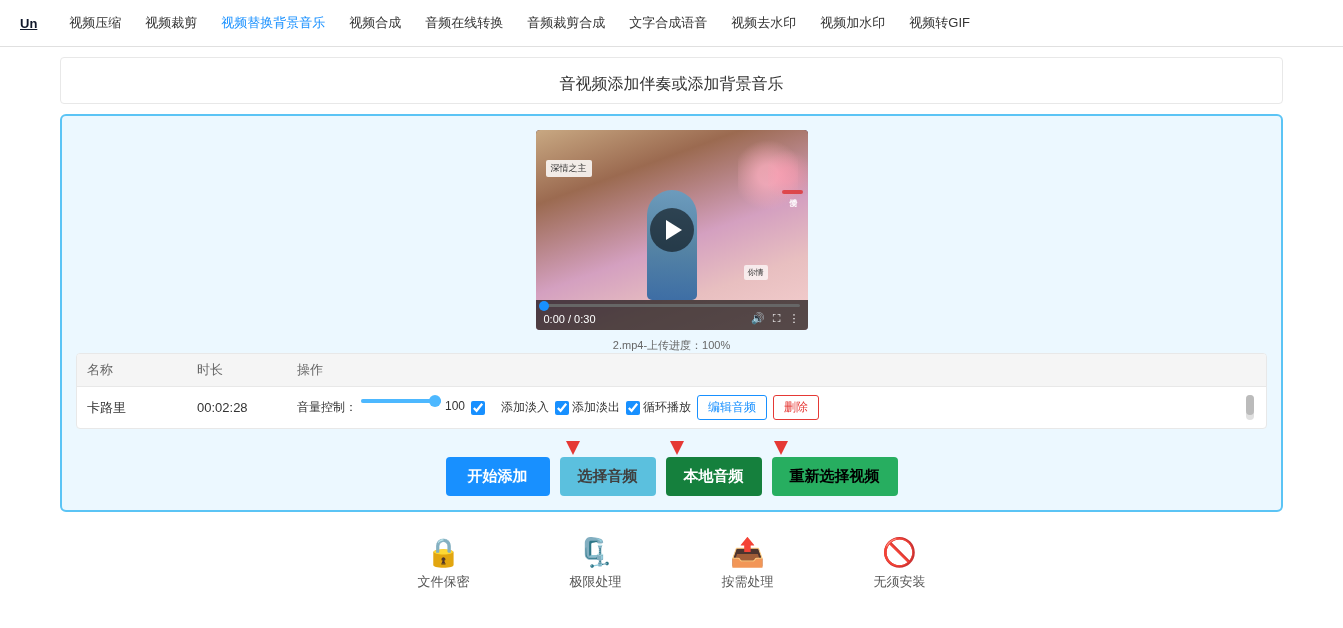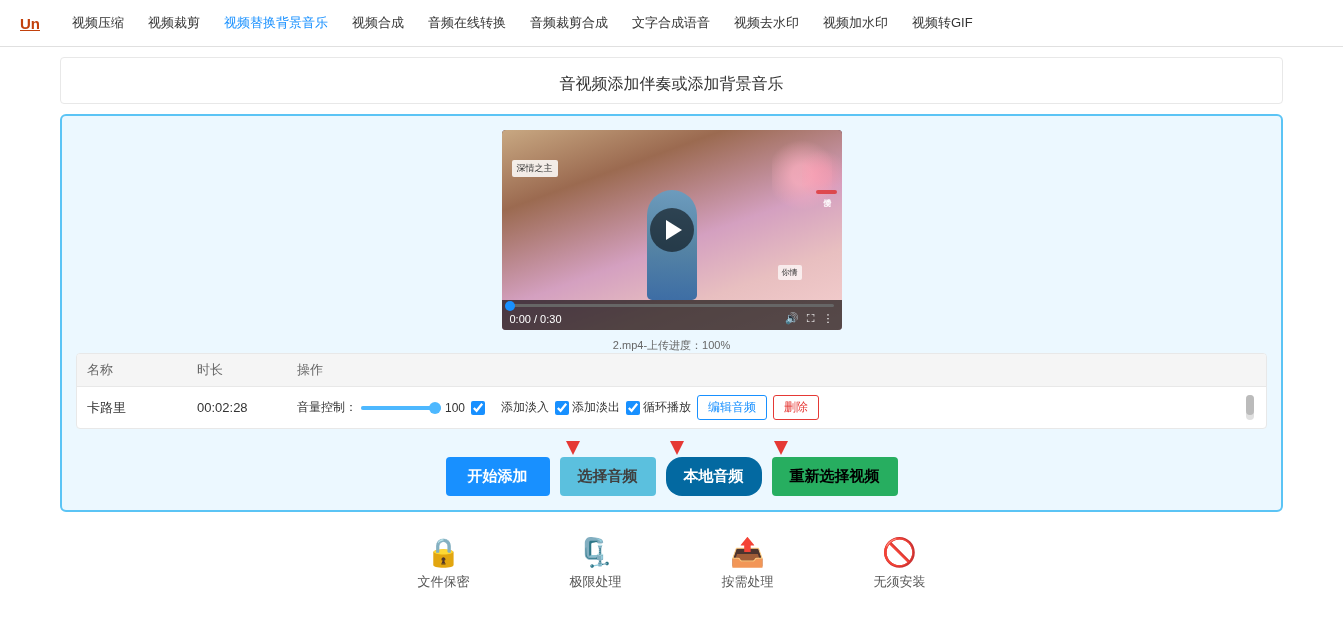--- a/index.html
+++ b/index.html
@@ -2,21 +2,21 @@
 <html><head>
   <meta charset="utf-8">
   <style>
     * { box-sizing: border-box; margin: 0; padding: 0; }
     body { font-family: Arial, sans-serif; background: #fff; font-size: 14px; color: #333; }
   </style>
 </head>
 <body>
 
 <div style="display:flex; align-items:center; padding: 8px 20px; border-bottom: 1px solid #e0e0e0; overflow-x:auto;">
-  <span style="color:#c2410c; font-weight:bold; font-size:15px; margin-right:20px; text-decoration:underline; white-space:nowrap;">Un</span>
+  <span style="color:#0f172a; font-weight:bold; font-size:13px; margin-right:20px; text-decoration:underline; white-space:nowrap;">Un</span>
   <div id="nav-container" style="display:flex; gap:0; flex-wrap:nowrap;">
       <span style="padding: 6px 12px; cursor: pointer; white-space: nowrap; font-size: 13px; color: rgb(51, 51, 51);">视频压缩</span>
       <span style="padding: 6px 12px; cursor: pointer; white-space: nowrap; font-size: 13px; color: rgb(51, 51, 51);">视频裁剪</span>
       <span style="padding: 6px 12px; cursor: pointer; white-space: nowrap; font-size: 13px; color: rgb(24, 144, 255);">视频替换背景音乐</span>
       <span style="padding: 6px 12px; cursor: pointer; white-space: nowrap; font-size: 13px; color: rgb(51, 51, 51);">视频合成</span>
       <span style="padding: 6px 12px; cursor: pointer; white-space: nowrap; font-size: 13px; color: rgb(51, 51, 51);">音频在线转换</span>
       <span style="padding: 6px 12px; cursor: pointer; white-space: nowrap; font-size: 13px; color: rgb(51, 51, 51);">音频裁剪合成</span>
       <span style="padding: 6px 12px; cursor: pointer; white-space: nowrap; font-size: 13px; color: rgb(51, 51, 51);">文字合成语音</span>
       <span style="padding: 6px 12px; cursor: pointer; white-space: nowrap; font-size: 13px; color: rgb(51, 51, 51);">视频去水印</span>
       <span style="padding: 6px 12px; cursor: pointer; white-space: nowrap; font-size: 13px; color: rgb(51, 51, 51);">视频加水印</span>
@@ -24,21 +24,21 @@
     </div>
 </div>
 
 <div style="text-align:center; padding:16px 0 8px 0; font-size:16px; color:#333; border: 1px solid #e8e8e8; margin: 10px 60px; border-radius:4px; background:#fff;">
   <span>音视频添加伴奏或添加背景音乐</span>
 </div>
 
 <div style="margin: 0 60px 10px 60px; border: 2px solid #5bc4f5; border-radius:6px; padding: 14px 14px 14px 14px; background:#ecf8ff;">
 
   <div style="display:flex; justify-content:center; margin-bottom:8px;">
-    <div style="width:340px; height:200px; background:#3a2040; border-radius:4px; position:relative; overflow:hidden;">
+    <div style="width:272px; height:200px; background:#3a2040; border-radius:4px; position:relative; overflow:hidden;">
 
       <div style="position:absolute; top:0; left:0; width:100%; height:100%; background: linear-gradient(160deg, #c8a882 0%, #9b6a50 25%, #d4a0c0 55%, #e8bfc0 75%, #f5d0d0 100%);"></div>
 
       <div style="position:absolute; top:5px; right:10px; width:60px; height:80px; background:radial-gradient(circle, #ffb0c0 20%, transparent 70%); opacity:0.7;"></div>
       <div style="position:absolute; top:15px; right:0; width:40px; height:60px; background:radial-gradient(circle, #ff9ab0 20%, transparent 70%); opacity:0.5;"></div>
 
       <div style="position:absolute; bottom:30px; left:50%; transform:translateX(-50%); width:50px; height:110px; background:linear-gradient(180deg, #60a0c8 0%, #4080a0 50%, #2060a0 100%); border-radius:25px 25px 5px 5px; opacity:0.85;"></div>
 
       <div style="position:absolute; top:30px; left:10px; background:rgba(255,255,255,0.85); padding:2px 5px; font-size:9px; color:#333; border-radius:2px;">深情之主</div>
       <div style="position:absolute; top:60px; right:5px; background:rgba(220,50,50,0.8); padding:2px 5px; font-size:8px; color:#fff; border-radius:2px; writing-mode:vertical-rl;">爱情</div>
@@ -76,21 +76,21 @@
       <span>时长</span>
       <span>操作</span>
       <span></span>
     </div>
 
     <div style="display:grid; grid-template-columns:110px 100px 1fr 10px; padding:8px 10px; align-items:center; font-size:13px;">
       <span>卡路里</span>
       <span>00:02:28</span>
       <div style="display:flex; align-items:center; gap:6px; flex-wrap:wrap;">
 
-        <div style="display:flex; align-items:center; gap:4px; font-size:12px;">
+        <div style="display:flex; gap:4px; font-size:12px;">
           <span>音量控制：</span>
           <div style="width:80px; height:4px; background:#ddd; border-radius:2px; position:relative; cursor:pointer;">
             <div style="height:100%; width:100%; background:#4db8ff; border-radius:2px;"></div>
             <div style="width:12px; height:12px; background:#4db8ff; border-radius:50%; position:absolute; right:0; top:-4px;"></div>
           </div>
           <span>100</span>
         </div>
 
         <label style="display:flex; align-items:center; gap:16px; font-size:12px; cursor:pointer;">
           <input type="checkbox" checked="" style="accent-color: rgb(24, 144, 255); width: 14px; height: 14px;">
@@ -120,21 +120,21 @@
 
   <div style="display:flex; justify-content:center; gap:90px; margin-bottom:2px; position:relative; padding-left:10px;">
     <div style="width:0; height:0; border-left:7px solid transparent; border-right:7px solid transparent; border-top:14px solid #e53935; margin-top:2px;"></div>
     <div style="width:0; height:0; border-left:7px solid transparent; border-right:7px solid transparent; border-top:14px solid #e53935; margin-top:2px;"></div>
     <div style="width:0; height:0; border-left:7px solid transparent; border-right:7px solid transparent; border-top:14px solid #e53935; margin-top:2px;"></div>
   </div>
 
   <div style="display:flex; justify-content:center; gap:10px; margin-top:0;">
     <button style="background:#1890ff; color:#fff; border:none; padding:10px 22px; border-radius:4px; cursor:pointer; font-size:15px; font-weight:bold;">开始添加</button>
     <button style="background:#5bc0de; color:#404040; border:none; padding:10px 18px; border-radius:4px; cursor:pointer; font-size:15px; font-weight:bold;">选择音频</button>
-    <button style="background:#0369a1; color:#fff; border:none; padding:10px 18px; border-radius:16px; cursor:pointer; font-size:15px; font-weight:bold;">本地音频</button>
+    <button style="background:#15803d; color:#fff; border:none; padding:10px 18px; border-radius:4px; cursor:pointer; font-size:15px; font-weight:bold;">本地音频</button>
     <button style="background:#27ae60; color:#000000; border:none; padding:10px 18px; border-radius:4px; cursor:pointer; font-size:15px; font-weight:bold;">重新选择视频</button>
   </div>
 </div>
 
 <div style="display:flex; justify-content:center; gap:100px; padding:14px 0 10px 0;">
   <div style="display:flex; flex-direction:column; align-items:center; gap:4px; font-size:13px; color:#555;">
     <span style="font-size:28px;">🔒</span>
     <span>文件保密</span>
   </div>
   <div style="display:flex; flex-direction:column; align-items:center; gap:4px; font-size:13px; color:#555;">

